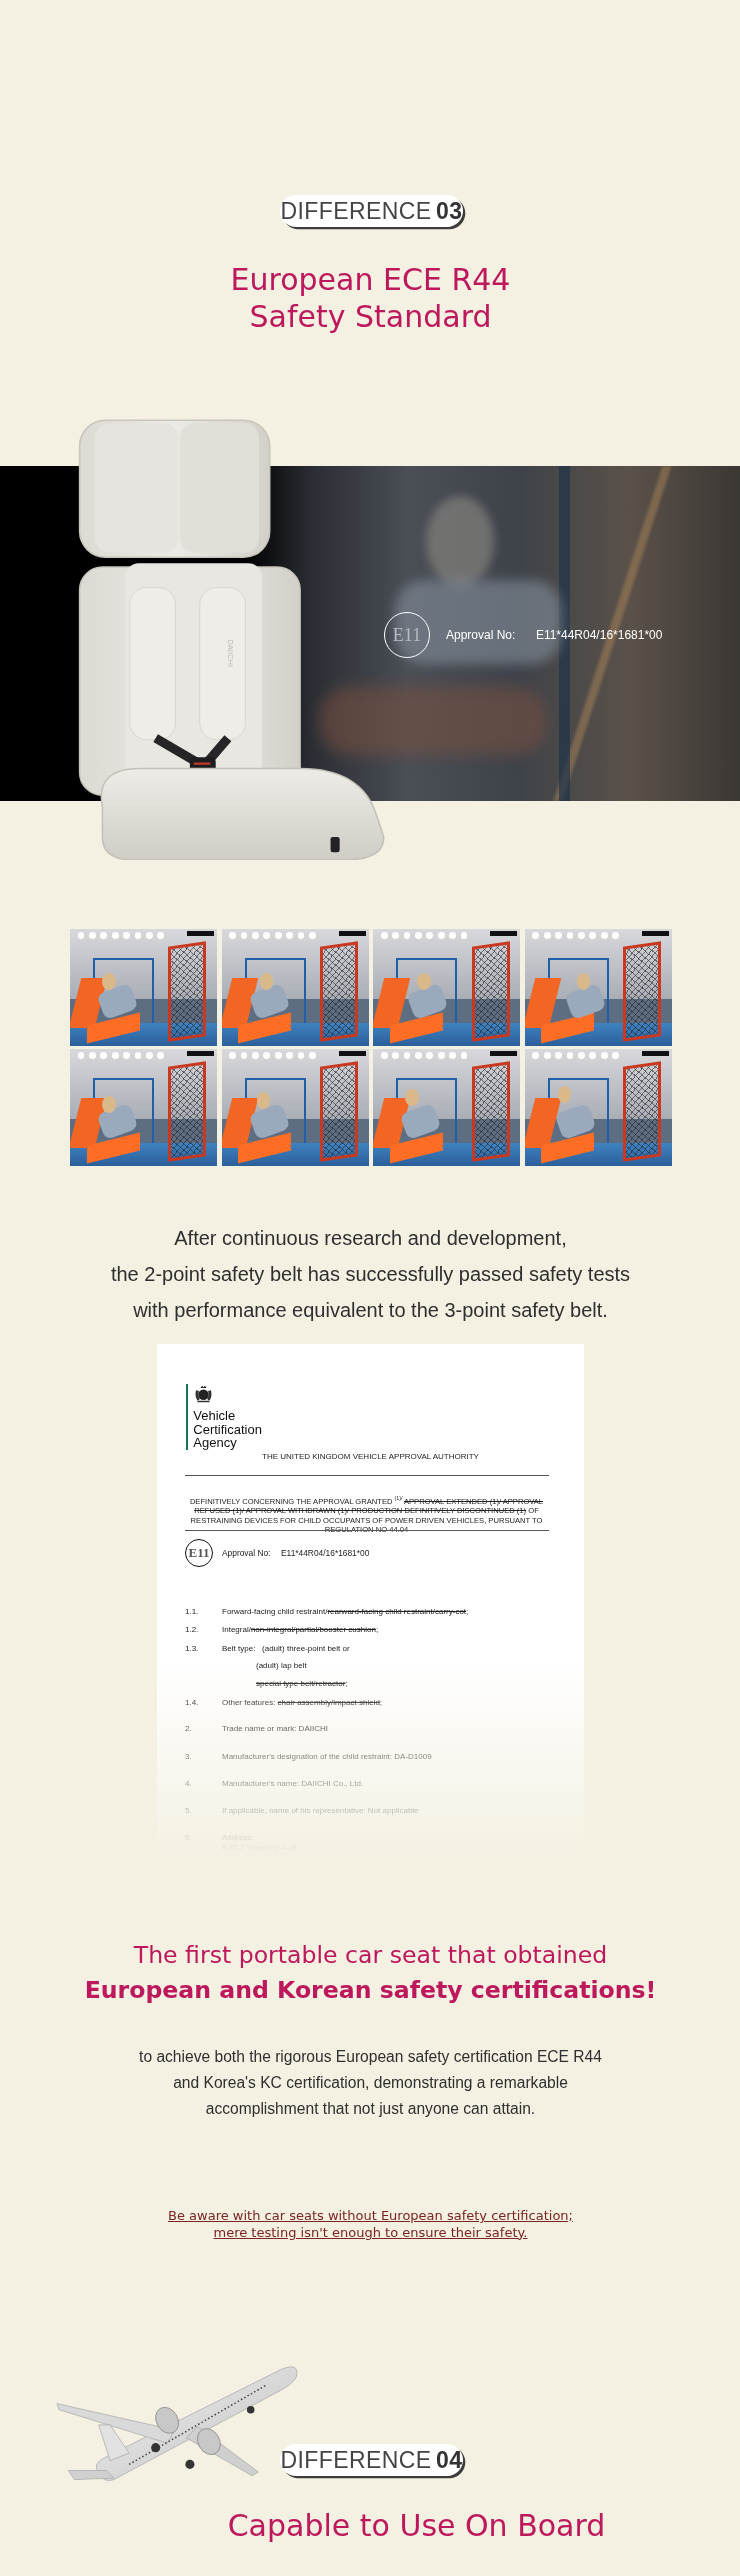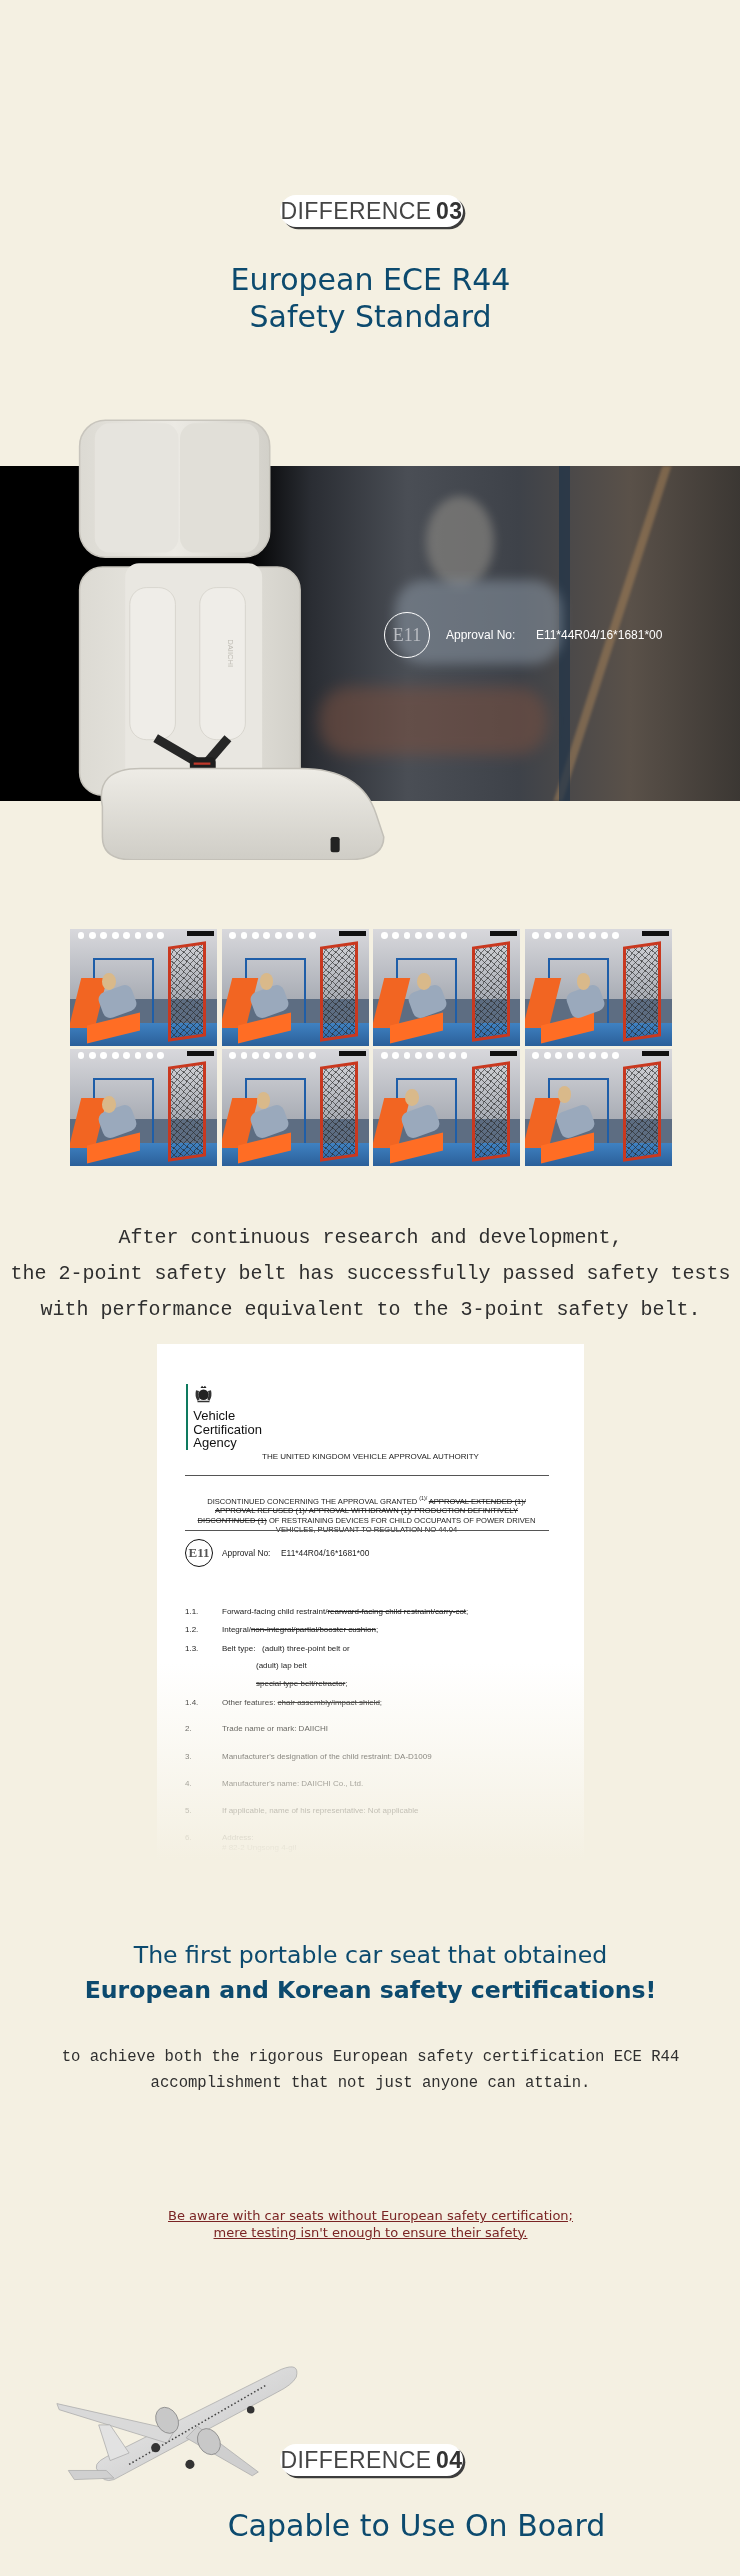--- a/index.html
+++ b/index.html
@@ -6,21 +6,21 @@
   html, body { width: 741px; background: #f4f0e2; }
   body { position: relative; height: 2576px; overflow: hidden; font-family: "DejaVu Sans", sans-serif; color: #3a3a3a; }
 
   
   .pill { position: absolute; left: 280px; width: 183px; height: 32px; background: #fff;
           border-radius: 16px; box-shadow: 2.3px 2.3px 0 #3d3d3d; display: flex; align-items: center; justify-content: center;
           font-family: "Liberation Sans", sans-serif; font-size: 23px; letter-spacing: 0.4px; color: #444; }
   .pill b { font-weight: 700; color: #333; margin-left: 4.6px; }
 
   .h-title { position: absolute; left: 0; width: 741px; text-align: center; font-family: "DejaVu Sans", sans-serif;
-             color: #0c4a6e; font-weight: 400; }
+             color: #be185d; font-weight: 400; }
 
   
   .band { position: absolute; left: 0; top: 466px; width: 741px; height: 335px;
           background: linear-gradient(90deg, #000 0%, #000 33%, #2a2d33 42%, #4a4e55 55%, #3e4249 70%, #5a5149 85%, #3b3733 100%); overflow: hidden; }
   .band .blur1 { position:absolute; left: 426px; top: 30px; width: 68px; height: 91px; border-radius: 50%; background: #8f8c86; opacity: .6; filter: blur(4.6px); }
   .band .blur2 { position:absolute; left: 395px; top: 114px; width: 167px; height: 84px; border-radius: 30px; background: #8a96a3; opacity: .55; filter: blur(6px); }
   .band .blur3 { position:absolute; left: 319px; top: 221px; width: 228px; height: 68px; border-radius: 30px; background: #7a5040; opacity: .55; filter: blur(7.6px); }
   .band .beam { position:absolute; left: 608px; top: 0; width: 9px; height: 335px; background: #b48a5a; opacity: .45; transform: skewX(-18deg); filter: blur(1.5px); }
   .band .pole { position:absolute; left: 559px; top: 0; width: 10.6px; height: 335px; background: #1f3348; opacity: .7; }
 
@@ -43,21 +43,21 @@
   .cell .ts { position:absolute; right:3px; top:1.5px; width:27px; height:5.3px; background:#111; }
   .cell .frame { position:absolute; left:23px; top:29px; width:61px; height:72px; border:2.3px solid #1f5ea8; }
   .cell .net { position:absolute; right:10.6px; top:15px; width:38px; height:95px; border:3px solid #c9381f;
                background: repeating-linear-gradient(45deg, transparent 0 3.8px, rgba(40,40,40,.6) 3.8px 4.6px), repeating-linear-gradient(-45deg, transparent 0 3.8px, rgba(40,40,40,.6) 3.8px 4.6px); transform: skewY(-8deg); }
   .cell .bench-back { position:absolute; left:4.6px; top:49px; width:26px; height:50px; background:#f26522; transform: skewX(-14deg); }
   .cell .bench-seat { position:absolute; left:16.7px; top:90px; width:53px; height:18px; background:#ff6d24; transform: skewY(-14deg); }
   .cell .dummy { position:absolute; left:32px; top:44px; width:13.7px; height:16.7px; border-radius:50%; background:#d9b98a; }
   .cell .body { position:absolute; left:30px; top:59px; width:35px; height:27px; border-radius:7.6px; background:#9aa9bc; transform: rotate(-20deg); }
   .cell .floor { position:absolute; left:0; bottom:0; width:100%; height:23px; background: linear-gradient(#3f82c2, #2b5f99); }
 
-  .para { position: absolute; left: 0; width: 741px; text-align: center; font-family: Liberation Mono, monospace; color: #2f2f2f; }
+  .para { position: absolute; left: 0; width: 741px; text-align: center; font-family: Liberation Sans, sans-serif; color: #2f2f2f; }
 
   
   .doc { position: absolute; left: 157px; top: 1344px; width: 427px; height: 532px; background: #fff; overflow: hidden;
          font-family: "Liberation Sans", sans-serif; color: #222; }
   .doc-fade { position:absolute; left:0; bottom:0; width:100%; height:213px; background: linear-gradient(rgba(244,240,226,0), #f4f0e2 92%); pointer-events:none; }
   .vca { position:absolute; left: 29px; top: 40px; border-left: 2.3px solid #0e7a5f; padding-left: 5.3px; font-size: 13px; line-height: 13.7px; color: #111; }
   .crest { width: 21px; height: 20px; margin-bottom: 2.3px; }
   .doc-auth { position:absolute; left:0; width:100%; top: 108px; text-align:center; font-size: 8px; }
   .doc-rule { position:absolute; left: 28px; width: 364px; height: 0.8px; background:#555; }
   .doc-comm { position:absolute; left: 30px; width: 359px; top: 150px; text-align:center; font-size: 7.6px; line-height: 9.5px; }
@@ -322,21 +322,21 @@
       <path d="M10 5 L12 2 L14 4 L16 2 L18 5Z" fill="#222"></path>
       <rect x="6" y="22" width="16" height="2" fill="#333"></rect>
     </svg>
     <div>Vehicle</div>
     <div>Certification</div>
     <div>Agency</div>
   </div>
   <div class="doc-auth">THE UNITED KINGDOM VEHICLE APPROVAL AUTHORITY</div>
   <div class="doc-rule" style="top:131px;"></div>
   <div class="doc-comm">
-    <span>DISCONTINUED CONCERNING THE APPROVAL GRANTED </span><sup style="font-size:5.3px">(1)/ </sup><span class="strike">APPROVAL EXTENDED (1)/ APPROVAL REFUSED (1)/ APPROVAL WITHDRAWN (1)/ PRODUCTION DEFINITIVELY DISCONTINUED (1)</span><span> OF RESTRAINING DEVICES FOR CHILD OCCUPANTS OF POWER DRIVEN VEHICLES, PURSUANT TO REGULATION NO 44.04</span>
+    <span>DEFINITIVELY CONCERNING THE APPROVAL GRANTED </span><sup style="font-size:5.3px">(1)/ </sup><span class="strike">APPROVAL EXTENDED (1)/ APPROVAL REFUSED (1)/ APPROVAL WITHDRAWN (1)/ PRODUCTION DEFINITIVELY DISCONTINUED (1)</span><span> OF RESTRAINING DEVICES FOR CHILD OCCUPANTS OF POWER DRIVEN VEHICLES, PURSUANT TO REGULATION NO 44.04</span>
   </div>
   <div class="doc-rule" style="top:186px;"></div>
   <div class="doc-appr">
     <div class="doc-e11">E11</div>
     <span class="lbl">Approval No:</span>
     <span class="val">E11*44R04/16*1681*00</span>
   </div>
 
   <div class="doc-item" style="top:263px;">
     <span class="num">1.1.</span>
@@ -380,20 +380,21 @@
   <div class="doc-fade"></div>
 </div>
 
 <div class="h-title" style="top:1938px; font-size:23.6px; line-height:35px;">
   <div>The first portable car seat that obtained</div>
   <div style="font-weight:700;">European and Korean safety certifications!</div>
 </div>
 
 <div class="para" style="top:2044px; font-size:15.6px; line-height:26px;">
   <div>to achieve both the rigorous European safety certification ECE R44</div>
+  <div>and Korea's KC certification, demonstrating a remarkable</div>
   <div>accomplishment that not just anyone can attain.</div>
 </div>
 
 <div class="warn" style="top:2208px;text-decoration:underline;">
   <div>Be aware with car seats without European safety certification;</div>
   <div>mere testing isn't enough to ensure their safety.</div>
 </div>
 
 <svg class="plane" viewBox="0 0 330 175">
   <defs>

